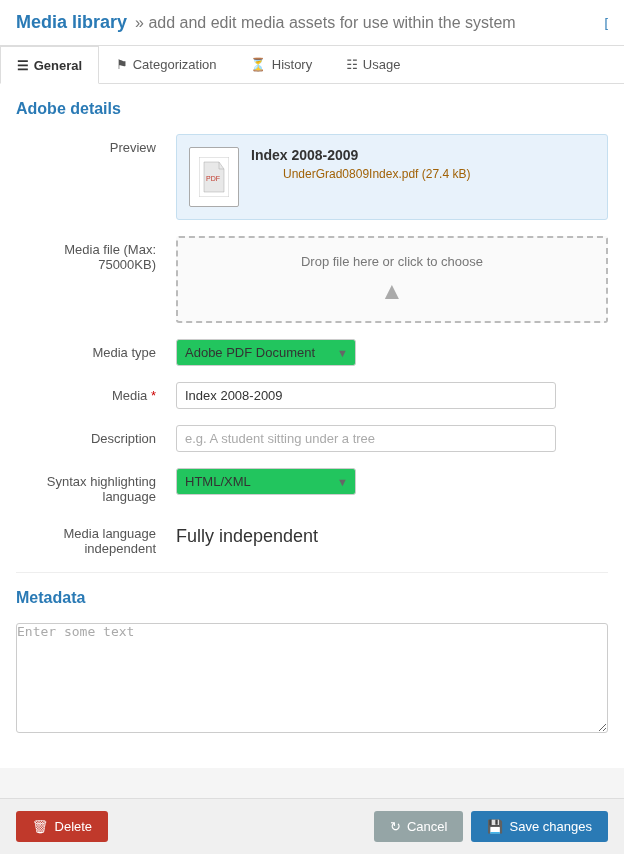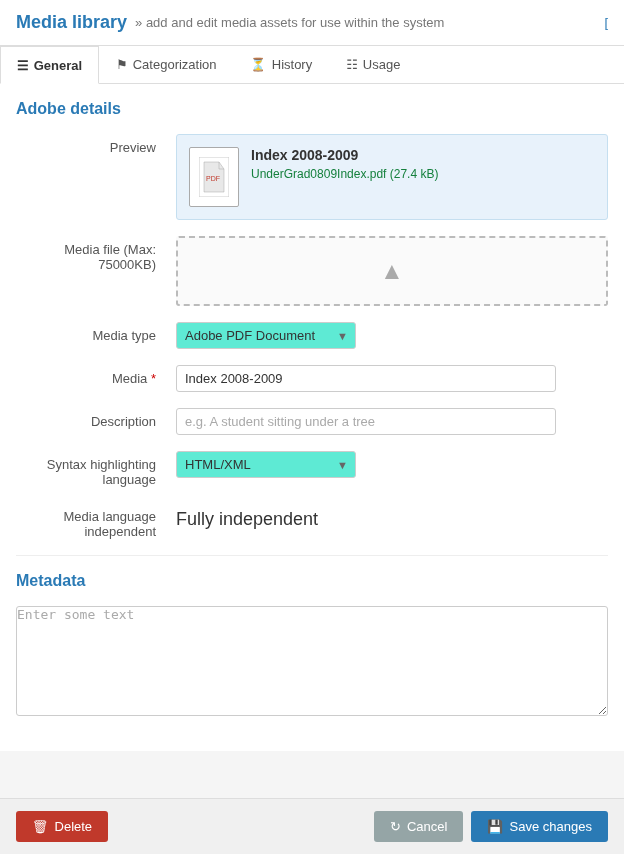--- a/index.html
+++ b/index.html
@@ -1,51 +1,51 @@
 <!DOCTYPE html>
 <html><head>
   <meta charset="utf-8">
   <style>
     * { box-sizing: border-box; margin: 0; padding: 0; }
     body { font-family: Arial, sans-serif; font-size: 13px; color: #333; background: #f5f5f5; width: 624px; min-height: 854px; }
 
     .page-header { background: #fff; border-bottom: 1px solid #ddd; padding: 12px 16px; display: flex; align-items: center; gap: 8px; }
     .page-title { color: #2a7ab5; font-size: 18px; font-weight: bold; }
-    .page-subtitle { color: #777; font-size: 13px; }
+    .page-subtitle { color: #777; font-size: 16px; }
     .page-header-action { margin-left: auto; color: #2a7ab5; font-size: 13px; cursor: pointer; }
 
     .tabs { background: #fff; border-bottom: 1px solid #ddd; display: flex; }
     .tab { padding: 10px 16px; cursor: pointer; border: 1px solid transparent; display: flex; align-items: center; gap: 5px; font-size: 13px; color: #555; }
     .tab.active { background: #fff; border-color: #ddd #ddd #fff; margin-bottom: -1px; color: #333; font-weight: bold; }
 
     .content { background: #fff; padding: 16px; }
 
     .section-title { color: #2a7ab5; font-size: 16px; font-weight: bold; margin-bottom: 16px; }
 
     .form-row { display: flex; margin-bottom: 16px; align-items: flex-start; }
     .form-label { width: 160px; text-align: right; padding-right: 20px; padding-top: 6px; color: #555; font-size: 13px; flex-shrink: 0; }
     .form-label .required { color: #c00; }
     .form-control-wrap { flex: 1; }
 
     .preview-box { background: #e8f2fb; border: 1px solid #c5dff0; border-radius: 3px; padding: 12px; display: flex; align-items: flex-start; gap: 12px; }
     .preview-icon { width: 50px; height: 60px; border: 1px solid #aaa; background: #fff; display: flex; align-items: center; justify-content: center; flex-shrink: 0; border-radius: 2px; }
     .preview-icon svg { width: 30px; height: 40px; }
     .preview-info { }
     .preview-name { font-size: 14px; font-weight: bold; color: #333; margin-bottom: 4px; }
-    .preview-filename { font-size: 12px; color: #15803d; margin-bottom: 8px; }
+    .preview-filename { font-size: 12px; color: #a16207; margin-bottom: 8px; margin-left: 32px; }
     .preview-path { font-size: 12px; color: #555; }
     .preview-path span { color: #2a7ab5; }
     .breadcrumb-arrow { color: #999; }
 
     .file-drop { border: 2px dashed #bbb; border-radius: 3px; background: #fafafa; padding: 16px; text-align: center; color: #777; cursor: pointer; min-height: 70px; display: flex; flex-direction: column; align-items: center; justify-content: center; gap: 8px; }
     .file-drop-text { font-size: 13px; }
     .upload-icon { font-size: 24px; color: #aaa; }
 
     .select-wrap { position: relative; display: inline-block; }
-    .select-wrap select { appearance: none; -webkit-appearance: none; border: 1px solid #ccc; border-radius: 3px; padding: 5px 28px 5px 8px; font-size: 13px; color: #333; background: #5eead4; width: 180px; cursor: pointer; }
+    .select-wrap select { appearance: none; -webkit-appearance: none; border: 1px solid #ccc; border-radius: 3px; padding: 5px 28px 5px 8px; font-size: 13px; color: #333; background: #22c55e; width: 180px; cursor: pointer; }
     .select-arrow { position: absolute; right: 8px; top: 50%; transform: translateY(-50%); pointer-events: none; color: #666; font-size: 11px; }
 
     .text-input { border: 1px solid #ccc; border-radius: 3px; padding: 5px 8px; font-size: 13px; color: #333; width: 100%; max-width: 380px; }
     .text-input::placeholder { color: #aaa; }
 
     .static-value { padding: 6px 0; font-size: 18px; color: #333; }
 
     .metadata-section { margin-top: 8px; }
 
     .keywords-textarea { border: 1px solid #ccc; border-radius: 3px; font-size: 13px; color: #333; width: 100%; height: 110px; resize: vertical; }
@@ -111,20 +111,21 @@
           <div class="preview-filename">UnderGrad0809Index.pdf (27.4 kB)</div>
         </div>
       </div>
     </div>
   </div>
 
   <div class="form-row">
     <div class="form-label">Media file (Max: 75000KB)</div>
     <div class="form-control-wrap">
       <div class="file-drop">
+        <span class="file-drop-text">Drop file here or click to choose</span>
         <span class="upload-icon">▲</span>
       </div>
     </div>
   </div>
 
   <div class="form-row">
     <div class="form-label">Media type</div>
     <div class="form-control-wrap">
       <div class="select-wrap">
         <select>

